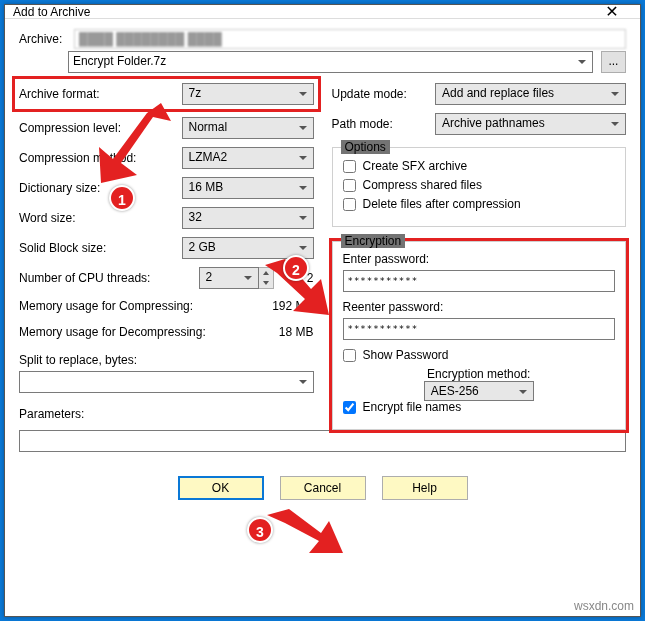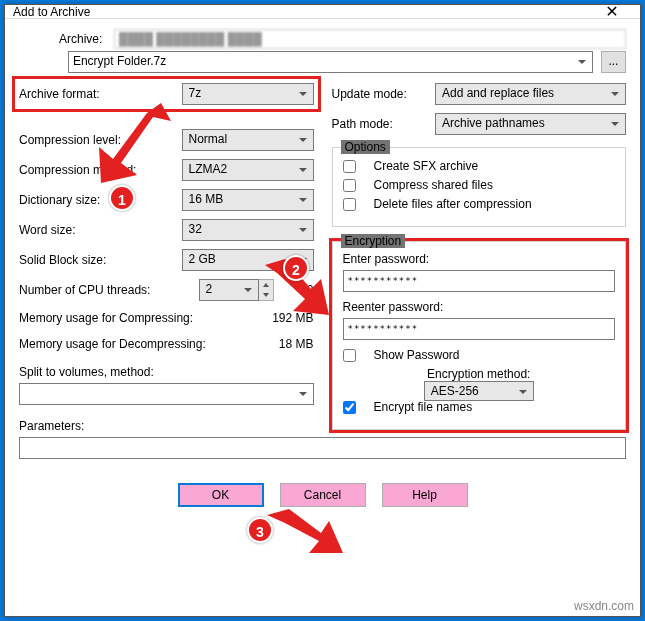--- a/index.html
+++ b/index.html
@@ -96,37 +96,37 @@
   .groupbox {
     border: 1px solid #d0d0d0;
     margin-top: 8px;
     padding: 6px 10px 10px 10px;
     position: relative;
   }
   .groupbox .legend {
     position: absolute; top: -8px; left: 8px;
     background: #737373; padding: 0 4px; font-size: 12px;
   }
-  .chk { display: flex; align-items: center; gap: 18px; margin: 5px 0; }
+  .chk { display: flex; align-items: center; gap: 7px; margin: 5px 0; }
   .chk input { width: 13px; height: 13px; margin:0; }
   .textline {
     width: 100%; height: 22px; border: 1px solid #7a7a7a;
     padding: 2px 4px; background:#fff; margin-bottom: 8px;
   }
   .param {
     width: 100%; height: 22px; border: 1px solid #7a7a7a;
     padding: 2px 4px; background:#fff;
   }
   .btnbar {
     display: flex; gap: 16px; justify-content: center;
     margin-top: 24px;
   }
   .btn {
     width: 86px; height: 24px; border: 1px solid #adadad;
-    background: #f9a8d4; text-align: center; line-height: 22px;
+    background: #fef9c3; text-align: center; line-height: 22px;
     font-size: 12px;
   }
   .btn.default {
     outline: 2px solid #0a78d6;
     outline-offset: -2px;
   }
   
   .badge {
     position: absolute; width: 26px; height: 26px;
     border-radius: 50%; background: #e32121; color: #fff;
@@ -161,37 +161,37 @@
 
 <div class="window">
 
   <div class="titlebar">
     <span class="titlebar-text">Add to Archive</span>
     <span class="close-x">✕</span>
   </div>
 
   <div class="body">
 
-    <div class="row archive-row" style="margin-bottom:2px;margin-left:40px;">
+    <div class="row archive-row" style="margin-bottom:2px;">
       <span class="lbl">Archive:</span>
       <span class="path">████ ████████ ████</span>
     </div>
     <div class="row archive-row">
       <span class="lbl"></span>
       <div class="file">
         <span>Encrypt Folder.7z</span>
       </div>
       <div class="dots">...</div>
     </div>
 
     <div class="cols">
 
       <div class="col" style="position:relative;">
 
-        <div class="fieldrow redbox" style="padding:2px 4px; margin:0 -4px 16px -4px;">
+        <div class="fieldrow redbox" style="padding:2px 4px; margin:0 -4px 4px -4px;">
           <span class="lbl">Archive format:</span>
           <div class="select"><span>7z</span></div>
         </div>
 
         <div class="fieldrow">
           <span class="lbl">Compression level:</span>
           <div class="select"><span>Normal</span></div>
         </div>
         <div class="fieldrow">
           <span class="lbl">Compression method:</span>
@@ -222,21 +222,21 @@
         <div class="fieldrow" style="height:26px;">
           <span class="lbl">Memory usage for Compressing:</span>
           <span class="val-static">192 MB</span>
         </div>
         <div class="fieldrow" style="height:26px;">
           <span class="lbl">Memory usage for Decompressing:</span>
           <span class="val-static">18 MB</span>
         </div>
 
         <div style="margin-top:8px;">
-          <div style="margin-bottom:4px;">Split to volumes, method:</div>
+          <div style="margin-bottom:4px;">Split to replace, bytes:</div>
           <div class="select light" style="width:100%;"></div>
         </div>
 
         <div style="margin-top:14px;">
           <div style="margin-bottom:4px;">Parameters:</div>
         </div>
       </div>
 
       <div class="col">
         <div class="fieldrow">

